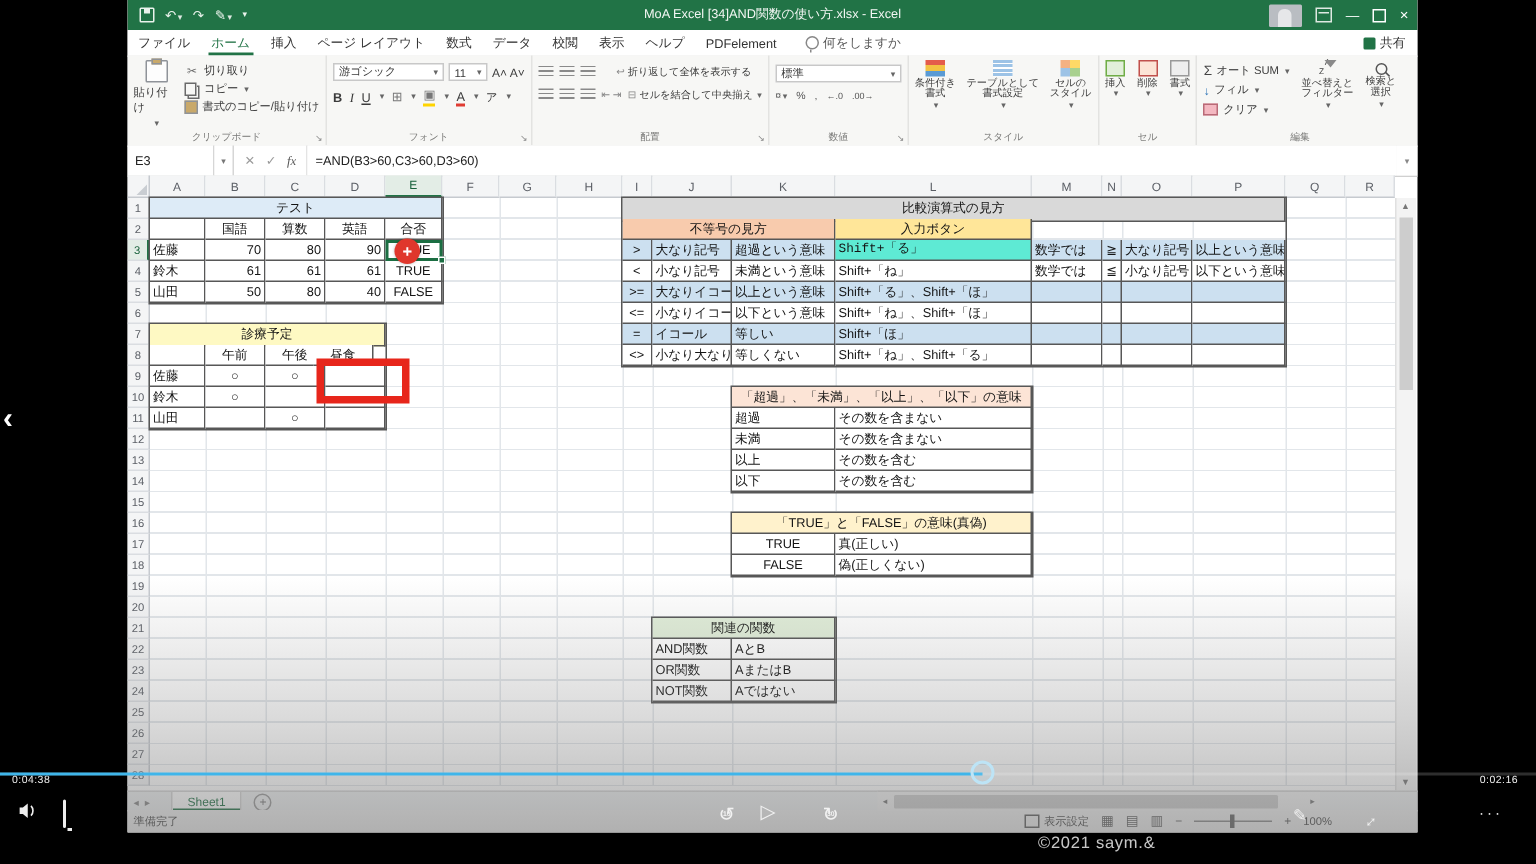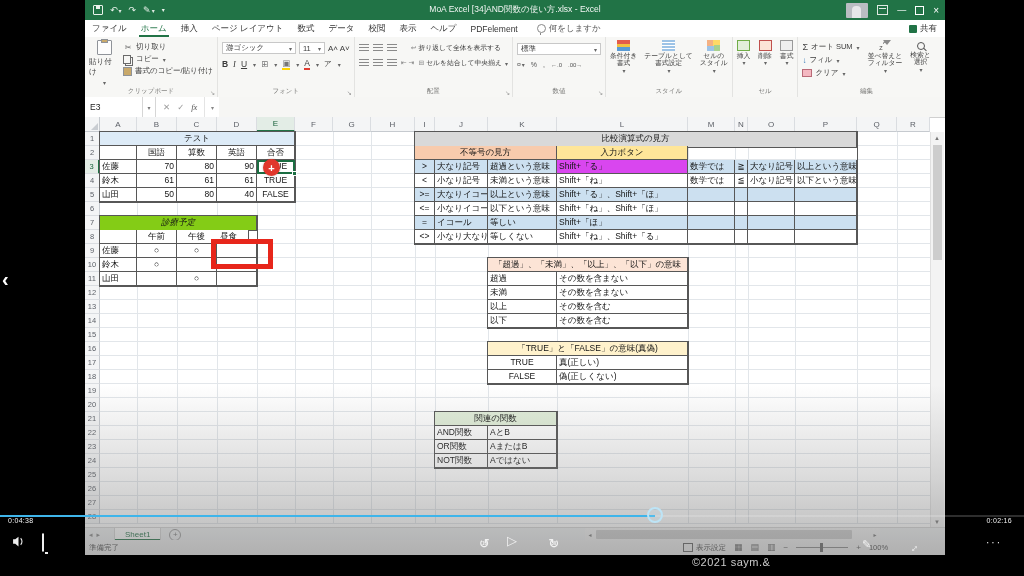--- a/index.html
+++ b/index.html
@@ -346,20 +346,21 @@
     </div>
 
     <div class="fbar">
       <div class="namebox">E3</div>
       <div class="nb-caret">▾</div>
       <div class="fb-btns">
         <span>✕</span>
         <span>✓</span>
         <span class="fx">fx</span>
       </div>
+      <div class="fb-input">=AND(B3&gt;60,C3&gt;60,D3&gt;60)</div>
       <div class="fb-end">▾</div>
     </div>
 
     <div id="sheet">
         <div class="cellsbg" style="left: 15px; top: 132px; width: 830px; height: 392px;"></div>
         <div class="vline" style="left: 52px; top: 132px; height: 392px;"></div>
         <div class="vline" style="left: 92px; top: 132px; height: 392px;"></div>
         <div class="vline" style="left: 132px; top: 132px; height: 392px;"></div>
         <div class="vline" style="left: 172px; top: 132px; height: 392px;"></div>
         <div class="vline" style="left: 210px; top: 132px; height: 392px;"></div>
@@ -438,21 +439,21 @@
         <div class="tcell" style="left: 52px; top: 174px; width: 40px; height: 14px; text-align: right;">61</div>
         <div class="tcell" style="left: 92px; top: 174px; width: 40px; height: 14px; text-align: right;">61</div>
         <div class="tcell" style="left: 132px; top: 174px; width: 40px; height: 14px; text-align: right;">61</div>
         <div class="tcell" style="left: 172px; top: 174px; width: 38px; height: 14px; text-align: center;">TRUE</div>
         <div class="tcell" style="left: 15px; top: 188px; width: 37px; height: 14px; text-align: left;">山田</div>
         <div class="tcell" style="left: 52px; top: 188px; width: 40px; height: 14px; text-align: right;">50</div>
         <div class="tcell" style="left: 92px; top: 188px; width: 40px; height: 14px; text-align: right;">80</div>
         <div class="tcell" style="left: 132px; top: 188px; width: 40px; height: 14px; text-align: right;">40</div>
         <div class="tcell" style="left: 172px; top: 188px; width: 38px; height: 14px; text-align: center;">FALSE</div>
         <div class="toutline" style="left: 14px; top: 131px; width: 197px; height: 72px;"></div>
-        <div class="tcell" style="left: 15px; top: 216px; width: 157px; height: 15px; background: #84cc16; text-align: center; font-style: italic;">診療予定</div>
+        <div class="tcell" style="left: 15px; top: 216px; width: 157px; height: 15px; background: #fef9c3; text-align: center;">診療予定</div>
         <div class="tcell" style="left: 15px; top: 230px; width: 37px; height: 14px; text-align: left;"></div>
         <div class="tcell" style="left: 52px; top: 230px; width: 40px; height: 14px; text-align: center;">午前</div>
         <div class="tcell" style="left: 92px; top: 230px; width: 40px; height: 14px; text-align: center;">午後</div>
         <div class="tcell" style="left: 124px; top: 230px; width: 40px; height: 14px; text-align: center;">昼食</div>
         <div class="tcell" style="left: 15px; top: 244px; width: 37px; height: 14px; text-align: left;">佐藤</div>
         <div class="tcell" style="left: 52px; top: 244px; width: 40px; height: 14px; text-align: center;">○</div>
         <div class="tcell" style="left: 92px; top: 244px; width: 40px; height: 14px; text-align: center;">○</div>
         <div class="tcell" style="left: 132px; top: 244px; width: 40px; height: 14px; text-align: left;"></div>
         <div class="tcell" style="left: 15px; top: 258px; width: 37px; height: 14px; text-align: left;">鈴木</div>
         <div class="tcell" style="left: 52px; top: 258px; width: 40px; height: 14px; text-align: center;">○</div>
@@ -462,21 +463,21 @@
         <div class="tcell" style="left: 52px; top: 272px; width: 40px; height: 14px; text-align: left;"></div>
         <div class="tcell" style="left: 92px; top: 272px; width: 40px; height: 14px; text-align: center;">○</div>
         <div class="tcell" style="left: 132px; top: 272px; width: 40px; height: 14px; text-align: left;"></div>
         <div class="toutline" style="left: 14px; top: 215px; width: 159px; height: 72px;"></div>
         <div class="tcell" style="left: 330px; top: 132px; width: 442px; height: 16px; background: rgb(217, 217, 217); text-align: center;">比較演算式の見方</div>
         <div class="tcell" style="left: 330px; top: 146px; width: 142px; height: 14px; background: rgb(248, 203, 173); text-align: center;">不等号の見方</div>
         <div class="tcell" style="left: 472px; top: 146px; width: 131px; height: 14px; background: rgb(255, 230, 153); text-align: center;">入力ボタン</div>
         <div class="tcell" style="left: 330px; top: 160px; width: 20px; height: 14px; background: rgb(204, 224, 240); text-align: center;">&gt;</div>
         <div class="tcell" style="left: 350px; top: 160px; width: 53px; height: 14px; background: rgb(204, 224, 240); text-align: left;">大なり記号</div>
         <div class="tcell" style="left: 403px; top: 160px; width: 69px; height: 14px; background: rgb(204, 224, 240); text-align: left;">超過という意味</div>
-        <div class="tcell" style="left: 472px; top: 160px; width: 131px; height: 14px; background: #d946ef; text-align: left;">Shift+「る」</div>
+        <div class="tcell" style="left: 472px; top: 160px; width: 131px; height: 14px; background: #5eead4; text-align: left; font-family: Liberation Mono, monospace;">Shift+「る」</div>
         <div class="tcell" style="left: 603px; top: 160px; width: 47px; height: 14px; background: rgb(204, 224, 240); text-align: left;">数学では</div>
         <div class="tcell" style="left: 650px; top: 160px; width: 13px; height: 14px; background: rgb(204, 224, 240); text-align: center;">≧</div>
         <div class="tcell" style="left: 663px; top: 160px; width: 47px; height: 14px; background: rgb(204, 224, 240); text-align: left;">大なり記号</div>
         <div class="tcell" style="left: 710px; top: 160px; width: 62px; height: 14px; background: rgb(204, 224, 240); text-align: left;">以上という意味</div>
         <div class="tcell" style="left: 330px; top: 174px; width: 20px; height: 14px; text-align: center;">&lt;</div>
         <div class="tcell" style="left: 350px; top: 174px; width: 53px; height: 14px; text-align: left;">小なり記号</div>
         <div class="tcell" style="left: 403px; top: 174px; width: 69px; height: 14px; text-align: left;">未満という意味</div>
         <div class="tcell" style="left: 472px; top: 174px; width: 131px; height: 14px; text-align: left;">Shift+「ね」</div>
         <div class="tcell" style="left: 603px; top: 174px; width: 47px; height: 14px; text-align: left;">数学では</div>
         <div class="tcell" style="left: 650px; top: 174px; width: 13px; height: 14px; text-align: center;">≦</div>

